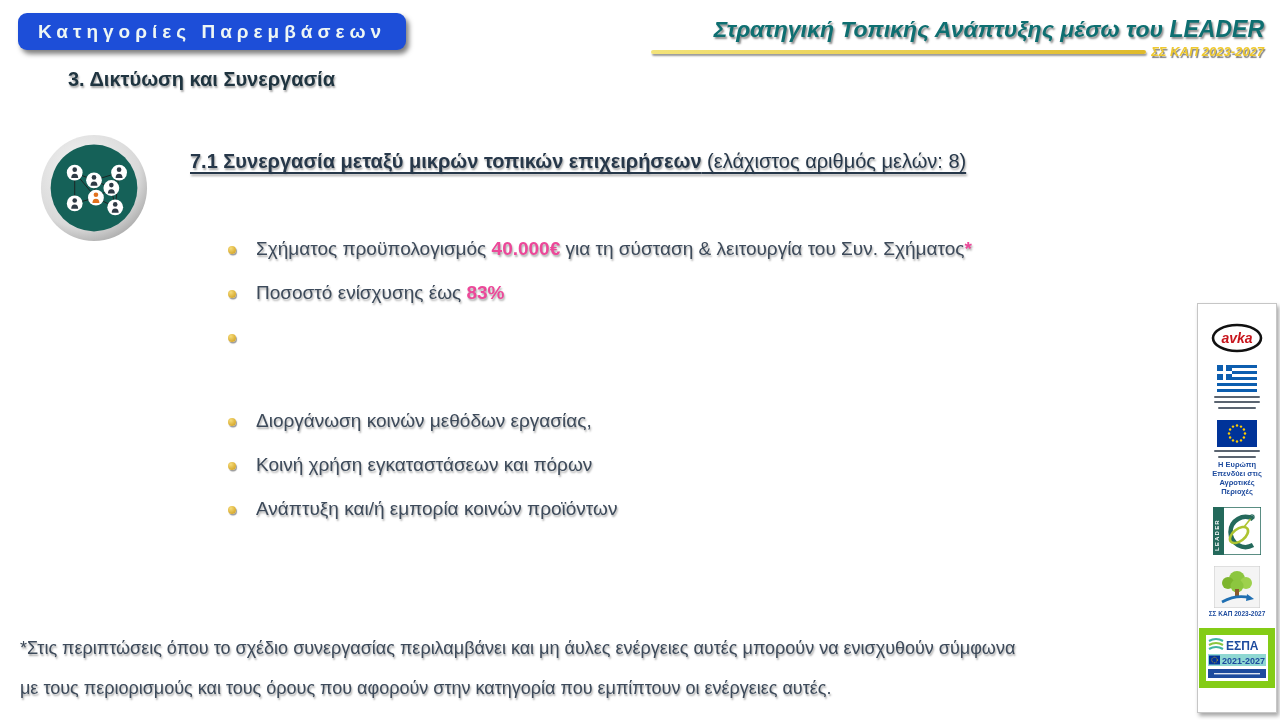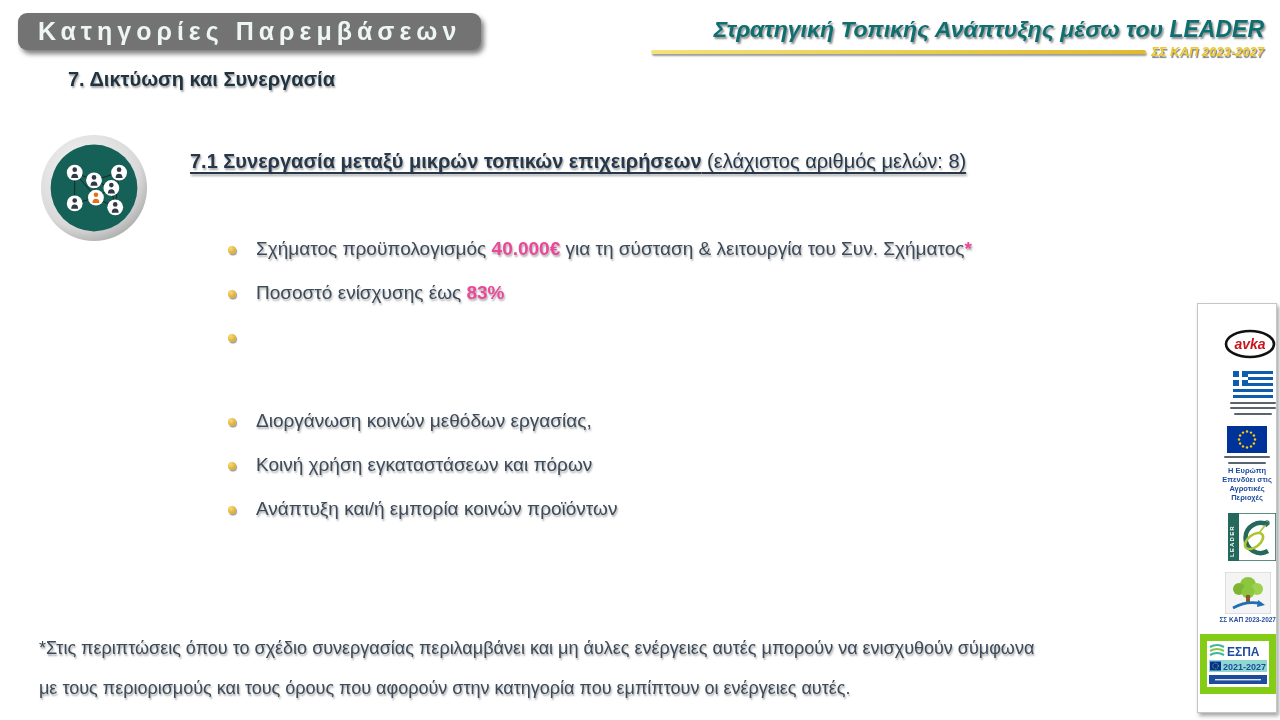--- a/index.html
+++ b/index.html
@@ -3,23 +3,23 @@
 <meta charset="utf-8">
 <style>
   html,body{margin:0;padding:0;background:#888;}
   .slide{
     position:relative;width:1280px;height:720px;background:#ffffff;overflow:hidden;
     font-family:"Liberation Sans","DejaVu Sans",sans-serif;
   }
   
   .cat-box{
     position:absolute;left:18px;top:13px;height:37px;line-height:37px;
-    padding:0 20px;background:#737373;border-radius:9px;
+    padding:0 20px;background:#1d4ed8;border-radius:9px;
     box-shadow:3px 4px 5px rgba(0,0,0,.5);
-    color:#eef6f4;font-size:25px;font-weight:bold;letter-spacing:5px;
+    color:#eef6f4;font-size:19px;font-weight:bold;letter-spacing:5px;
   }
   .title-block{position:absolute;right:16px;top:16px;text-align:right;}
   .main-title{
     font-size:23px;font-weight:bold;font-style:italic;color:#0e6f71;
     text-shadow:1.5px 2px 2px rgba(0,0,0,.45);white-space:nowrap;
   }
   .title-underline-row{display:flex;align-items:center;justify-content:flex-end;gap:5px;margin-top:1px;}
   .gold-line{width:495px;height:4px;border-radius:2px;
     background:linear-gradient(to right,#f3e37a,#dfba2b);
     box-shadow:1px 2px 2px rgba(0,0,0,.4);}
@@ -51,29 +51,29 @@
     box-shadow:1px 1.5px 1px rgba(0,0,0,.4);
   }
   .btxt{
     font-size:19px;color:#3d4a5a;white-space:nowrap;
     text-shadow:1px 2px 2px rgba(0,0,0,.32);
   }
   .hl{color:#ec4899;font-weight:bold;}
   
   .footnote{
     position:absolute;left:20px;top:628px;width:1160px;
-    font-size:18px;color:#3d4a5a;text-shadow:1px 2px 2px rgba(0,0,0,.35);margin-left:19px;
+    font-size:18px;color:#3d4a5a;text-shadow:1px 2px 2px rgba(0,0,0,.35);
   }
   .footnote div{height:40px;line-height:40px;white-space:nowrap;}
   
   .sidebar{
     position:absolute;left:1197px;top:303px;width:80px;height:410px;
     background:#ffffff;border:1px solid #c6c6c6;box-sizing:border-box;
     box-shadow:2px 3px 4px rgba(0,0,0,.35);
-    display:flex;flex-direction:column;align-items:flex-end;gap:11px;padding-top:24px;
+    display:flex;flex-direction:column;align-items:center;gap:11px;padding-top:18px;
   }
   .logo{display:flex;flex-direction:column;align-items:center;gap:2px;}
   .micro-bar{width:46px;height:2px;background:#5a6470;margin-top:1.5px;border-radius:1px;}
   .micro-bar.short{width:38px;}
   .eu-caption{
     width:58px;text-align:center;font-size:7.5px;font-weight:bold;color:#1e4b9e;line-height:9px;
   }
   .kap-caption{font-size:6.5px;font-weight:bold;color:#1e4b9e;white-space:nowrap;}
   .espa-box{border:7px solid #84cc16;}
 </style>
@@ -87,21 +87,21 @@
   </div>
 
   <div class="title-block">
     <div class="main-title">Στρατηγική Τοπικής Ανάπτυξης μέσω του LEADER</div>
     <div class="title-underline-row">
       <div class="gold-line"></div>
       <span class="subtitle">ΣΣ ΚΑΠ 2023-2027</span>
     </div>
   </div>
 
-  <div class="section-heading">7. Δικτύωση και Συνεργασία</div>
+  <div class="section-heading">3. Δικτύωση και Συνεργασία</div>
 
   <div class="network-badge">
     <svg width="108" height="108" viewBox="0 0 112 112">
       <defs>
         <radialGradient id="ring" cx="40%" cy="35%" r="75%">
           <stop offset="0%" stop-color="#f7f7f7"></stop>
           <stop offset="70%" stop-color="#d9d9d9"></stop>
           <stop offset="100%" stop-color="#9d9d9d"></stop>
         </radialGradient>
         <g id="person" fill="#2e3a45">

